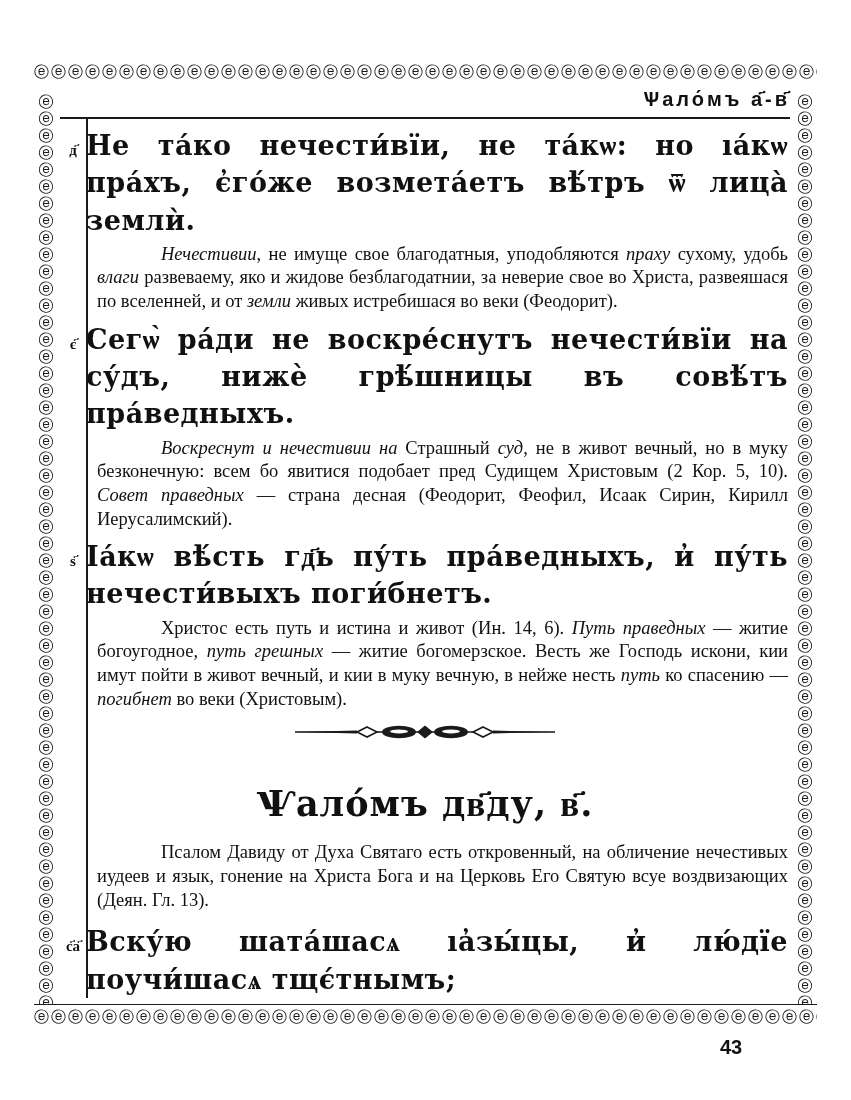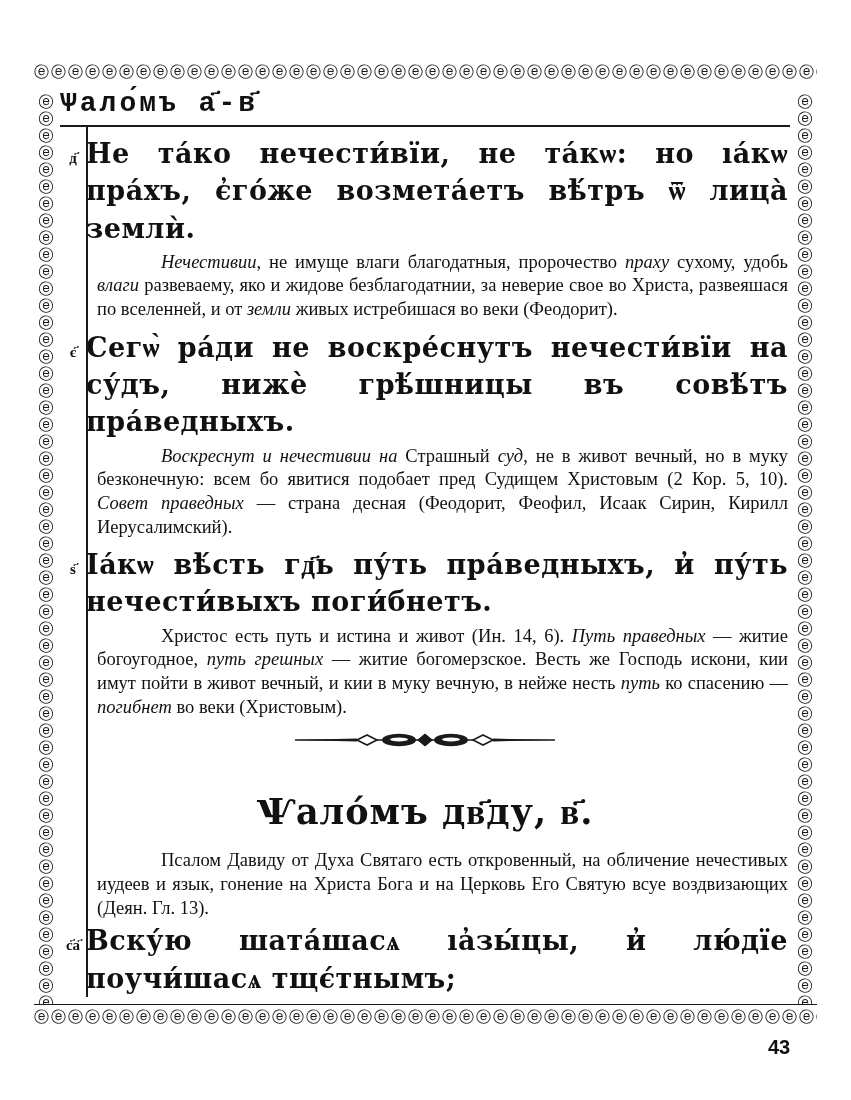--- a/index.html
+++ b/index.html
@@ -18,22 +18,22 @@
   }
   .orn-top    { left:34px; top:60px;  width:783px; }
   .orn-bottom { left:34px; top:1004px; width:783px; border-top:1.5px solid #1a1a1a; }
   .orn-left   { left:34px;  top:82px; height:922px; }
   .orn-right  { left:793px; top:82px; height:922px; }
 
   .content {
     position:absolute; left:60px; top:86px; width:730px; height:916px;
   }
   .page-header {
-    text-align:left; font-family:Liberation Mono, monospace; font-weight:700;
-    font-size:28px; letter-spacing:3px; padding-top:2px;
+    text-align:right; font-family:Liberation Sans, sans-serif; font-weight:700;
+    font-size:20px; letter-spacing:3px; padding-top:2px;
   }
   .head-rule { border:none; border-top:2px solid #1a1a1a; margin:6px 0 0 0; }
 
   .body-area { position:relative; padding-top:8px; }
   .vline {
     position:absolute; left:26px; top:0; bottom:0; width:1.5px;
     background:#1a1a1a;
   }
   .vrow { display:flex; align-items:flex-start; margin-bottom:4px; }
   .vnum {
@@ -43,28 +43,28 @@
   .vtext {
     flex:1; padding-right:2px;
     font-family:"DejaVu Serif", serif; font-weight:700;
     font-size:27px; line-height:1.38; letter-spacing:0.5px;
     text-align:justify;
   }
   .comm {
     margin:0 2px 7px 37px; text-indent:64px; text-align:justify;
     font-size:18.5px; line-height:1.28;
   }
-  .comm.tight { margin-bottom:2px; }
+  .comm.tight { margin-bottom:11px; }
   .divider { text-align:center; margin:12px 0 38px 0; }
   .heading2 {
     text-align:center; font-family:"DejaVu Serif", serif; font-weight:700;
     font-size:35px; letter-spacing:1px; margin:0 0 16px 0;
   }
   .pagenum {
-    position:absolute; left:768px; top:1036px;
+    position:absolute; left:720px; top:1036px;
     font-family:"Liberation Sans", sans-serif; font-weight:700; font-size:20px;
   }
   i { font-style:italic; }
 </style>
 </head>
 <body>
 
 <div>
 
   <div class="orn orn-h orn-top">ⓔⓔⓔⓔⓔⓔⓔⓔⓔⓔⓔⓔⓔⓔⓔⓔⓔⓔⓔⓔⓔⓔⓔⓔⓔⓔⓔⓔⓔⓔⓔⓔⓔⓔⓔⓔⓔⓔⓔⓔⓔⓔⓔⓔⓔⓔⓔⓔⓔⓔⓔⓔⓔⓔⓔⓔⓔⓔⓔⓔ</div>
@@ -77,21 +77,21 @@
     <div class="page-header">Ѱало́мъ а҃-в҃</div>
     <hr class="head-rule">
 
     <div class="body-area">
       <div class="vline"></div>
 
       <div class="vrow">
         <div class="vnum">д҃</div>
         <div class="vtext">Не та́ко нечести́вїи, не та́кѡ: но ıа́кѡ пра́хъ, є̓го́же возмета́етъ вѣ́тръ ѿ лица̀ землѝ.</div>
       </div>
-      <p class="comm"><i>Нечестивии</i><span>, не имуще влаги благодатныя, пророчество </span><i>праху</i><span> сухому, удобь </span><i>влаги</i><span> развеваему, яко и жидове безблагодатнии, за неверие свое во Христа, развеяшася по вселенней, и от </span><i>земли</i><span> живых истребишася во веки (Феодорит).</span></p>
+      <p class="comm"><i>Нечестивии</i><span>, не имуще свое благодатныя, уподобляются </span><i>праху</i><span> сухому, удобь </span><i>влаги</i><span> развеваему, яко и жидове безблагодатнии, за неверие свое во Христа, развеяшася по вселенней, и от </span><i>земли</i><span> живых истребишася во веки (Феодорит).</span></p>
 
       <div class="vrow">
         <div class="vnum">є҃</div>
         <div class="vtext">Сегѡ̀ ра́ди не воскре́снутъ нечести́вїи на су́дъ, нижѐ грѣ́шницы въ совѣ́тъ пра́ведныхъ.</div>
       </div>
       <p class="comm"><i>Воскреснут и нечестивии на</i><span> Страшный </span><i>суд</i><span>, не в живот вечный, но в муку безконечную: всем бо явитися подобает пред Судищем Христовым (2 Кор. 5, 10). </span><i>Совет праведных</i><span> — страна десная (Феодорит, Феофил, Исаак Сирин, Кирилл Иерусалимский).</span></p>
 
       <div class="vrow">
         <div class="vnum">ѕ҃</div>
         <div class="vtext">Іа́кѡ вѣ́сть гд҃ь пу́ть пра́ведныхъ, и̓ пу́ть нечести́выхъ поги́бнетъ.</div>

